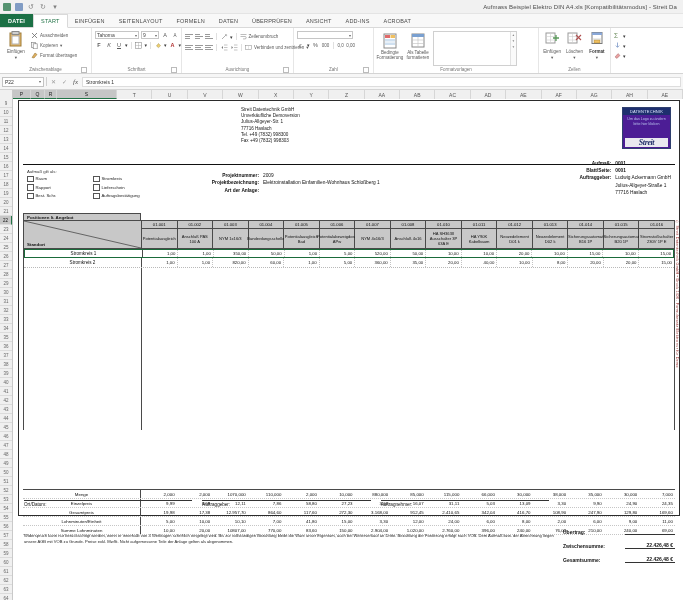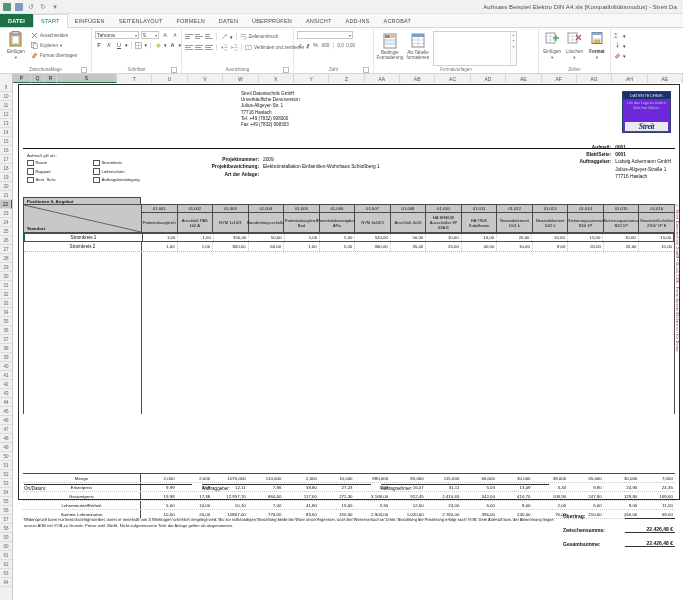--- a/index.html
+++ b/index.html
@@ -107,21 +107,21 @@
 
   
   .doc{position:absolute;left:5px;top:1px;right:3px;bottom:0;}
   .docbox{position:absolute;left:0;top:0;right:0;border:1px solid #2b2b2b;
           height:416px;background:#fff;box-sizing:border-box;}
   .bigtitle{position:absolute;left:7px;top:7px;font-size:13px;font-weight:bold;
             color:#111;line-height:13px;letter-spacing:-.2px;}
   .titlerule{position:absolute;left:4px;right:4px;top:63px;border-top:1px solid #111;}
 
   .logobox{position:absolute;right:8px;top:6px;width:47px;height:40px;
-           border:1px solid #2f3f6e;background:#6d28d9;overflow:hidden;}
+           border:1px solid #2f3f6e;background:#4c1d95;overflow:hidden;}
   .logobox .ltop{height:7px;background:#1e2f6e;color:#dfe5ff;font-size:4px;
                  display:flex;align-items:center;justify-content:center;letter-spacing:.2px;}
   .logobox .lmid{font-size:3.6px;color:#b9c4ee;text-align:center;line-height:5px;padding:2px 1px;}
   .logobox .lbot{position:absolute;left:2px;right:2px;bottom:1px;height:9px;
                  background:#e9e9ef;color:#22306a;font-family:"Liberation Serif",serif;
                  font-weight:bold;font-style:italic;font-size:8px;display:flex;
                  align-items:center;justify-content:center;letter-spacing:-.4px;}
   .addr{position:absolute;left:222px;top:6px;font-size:4.6px;color:#1a1a1a;line-height:6.2px;}
 
   .chkblock{position:absolute;left:8px;top:68px;font-size:4.3px;color:#222;}
@@ -549,20 +549,31 @@
                 </svg>
             </span>
             <span class="carr">▾</span>
           </div>
         </div>
       </div>
       <div class="glabel">&nbsp;</div>
     </div>
   </div>
 
+  <div class="fbar">
+    <div class="namebox">
+      <span class="nv">P22</span>
+      <span class="carr">▾</span>
+    </div>
+    <div class="fbsep"></div>
+    <div class="fbicon">✕</div>
+    <div class="fbicon">✓</div>
+    <div class="fbicon fx">fx</div>
+    <div class="finput">Stromkreis 1</div>
+  </div>
 
   <div class="gridwrap">
     <div class="colhdr">
       <div class="corner"></div>
       <div id="colhdr-cells" style="flex:1;display:flex;">
           <div class="ch sel" style="flex: 0 0 18px;">P</div>
           <div class="ch sel" style="flex: 0 0 14px;">Q</div>
           <div class="ch sel" style="flex: 0 0 12px;">R</div>
           <div class="ch sel" style="flex: 0 0 60px;">S</div>
           <div class="ch" style="flex: 1 1 0px;">T</div>

